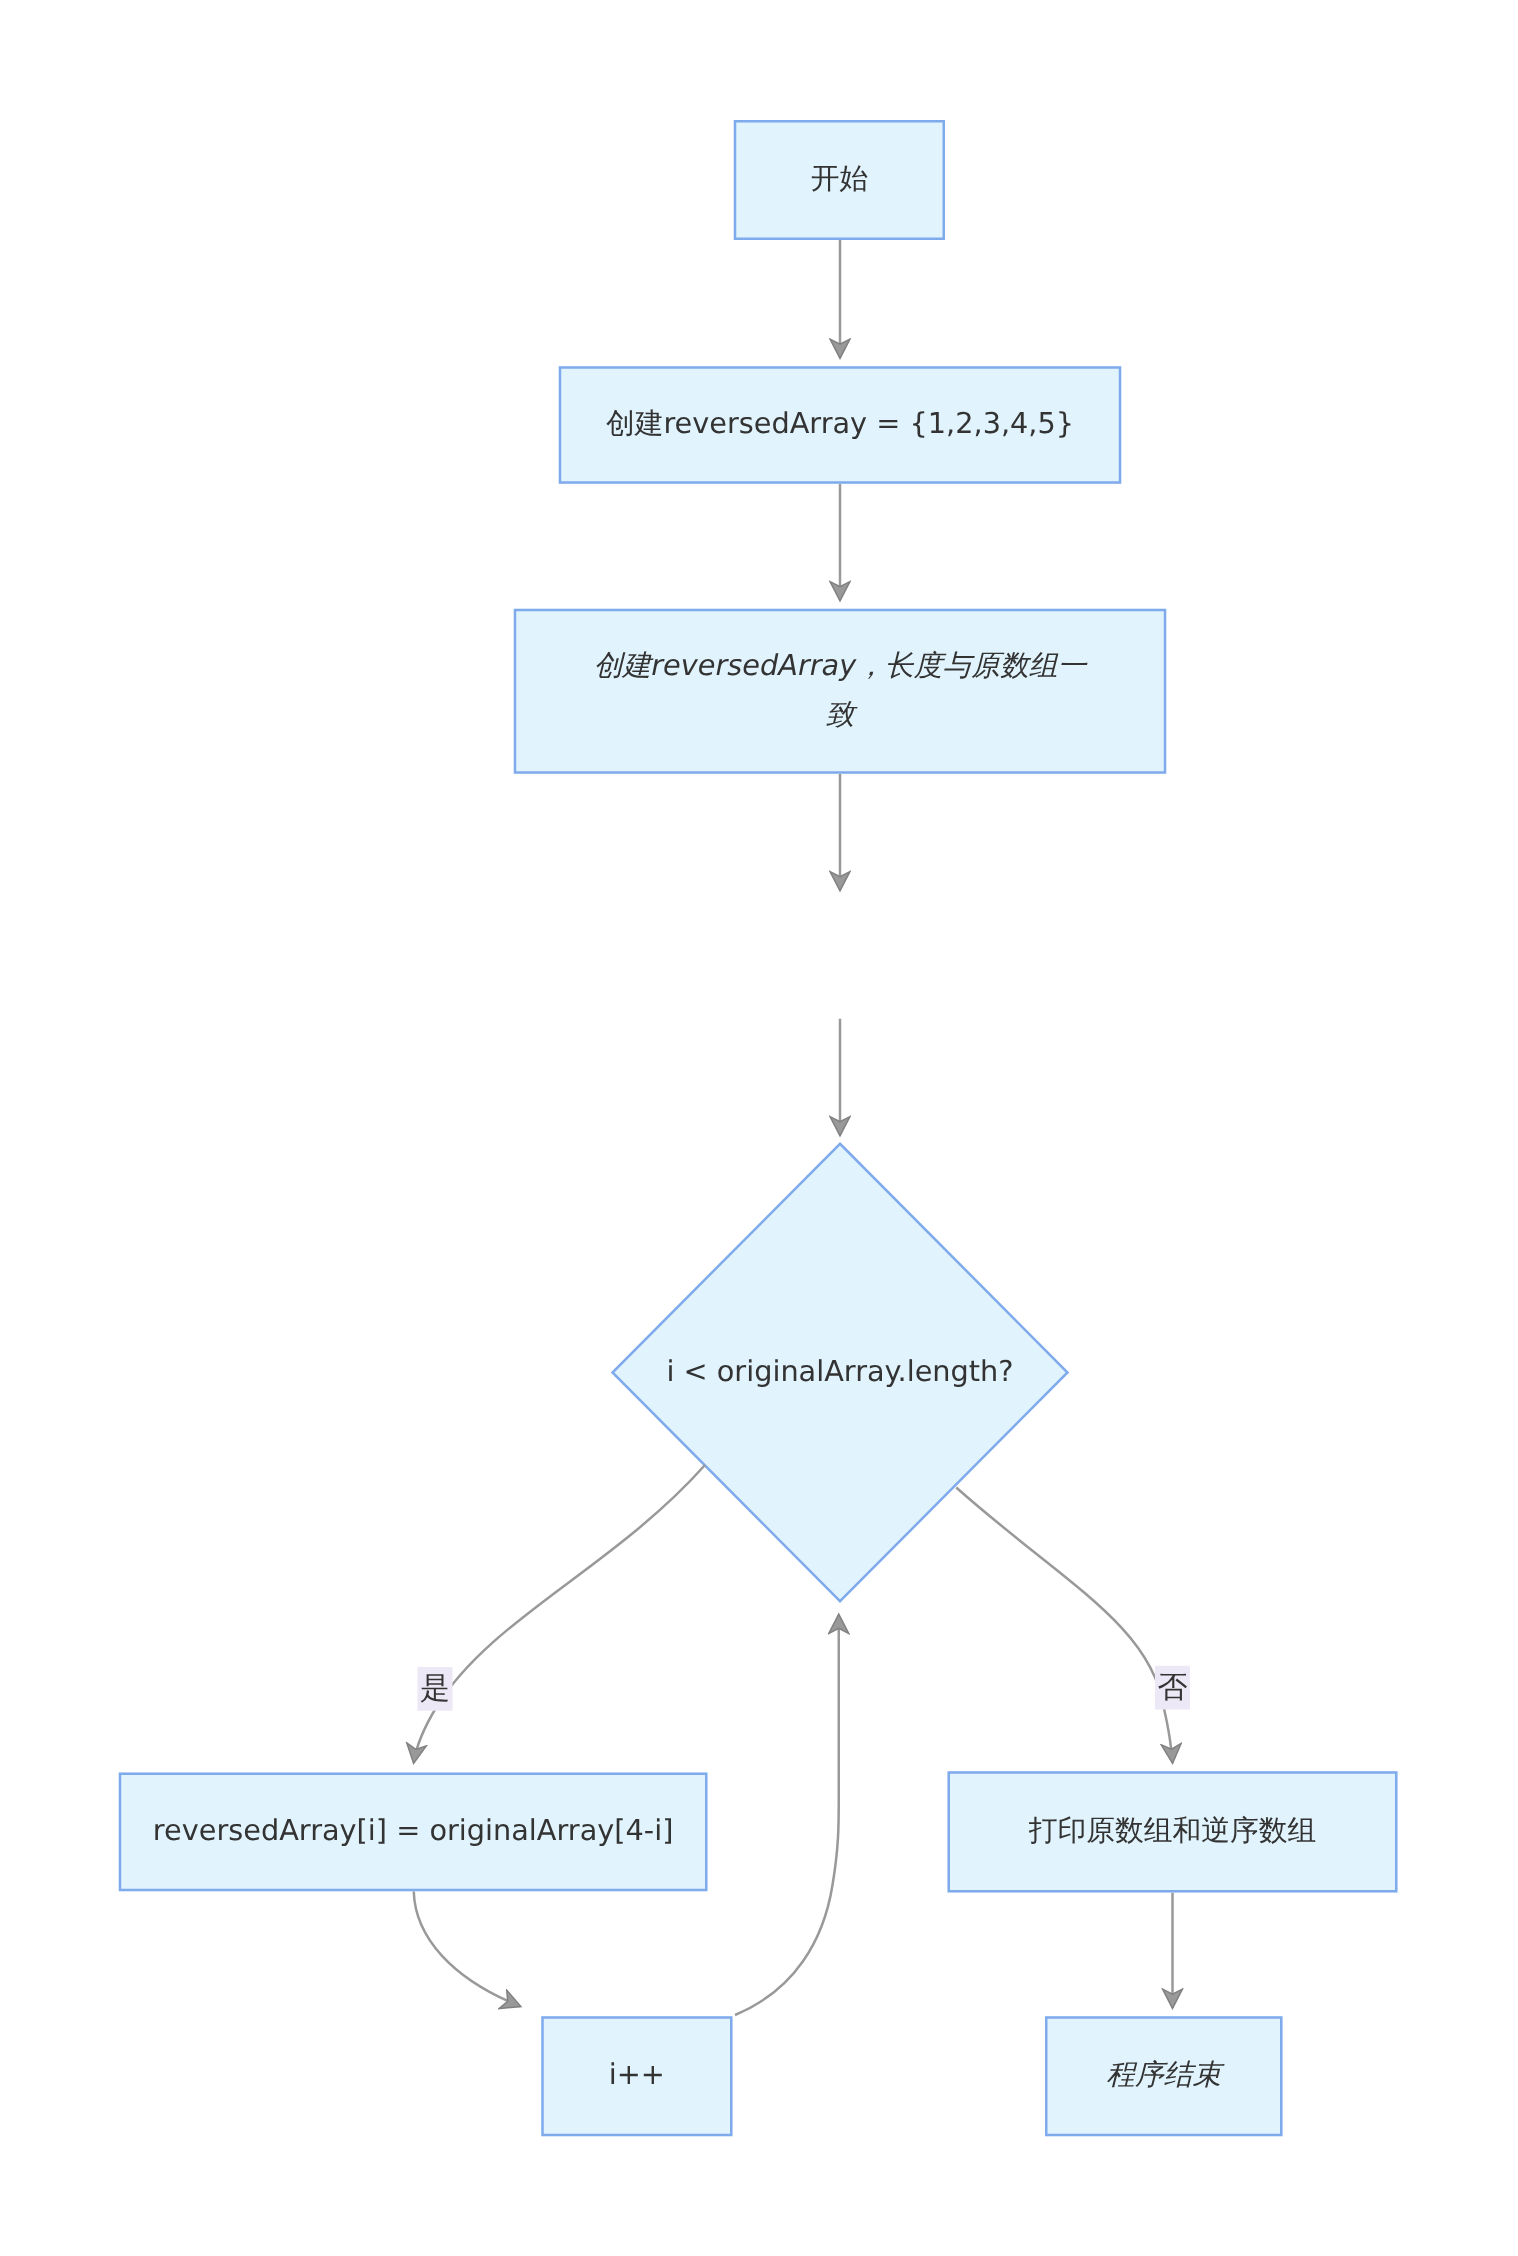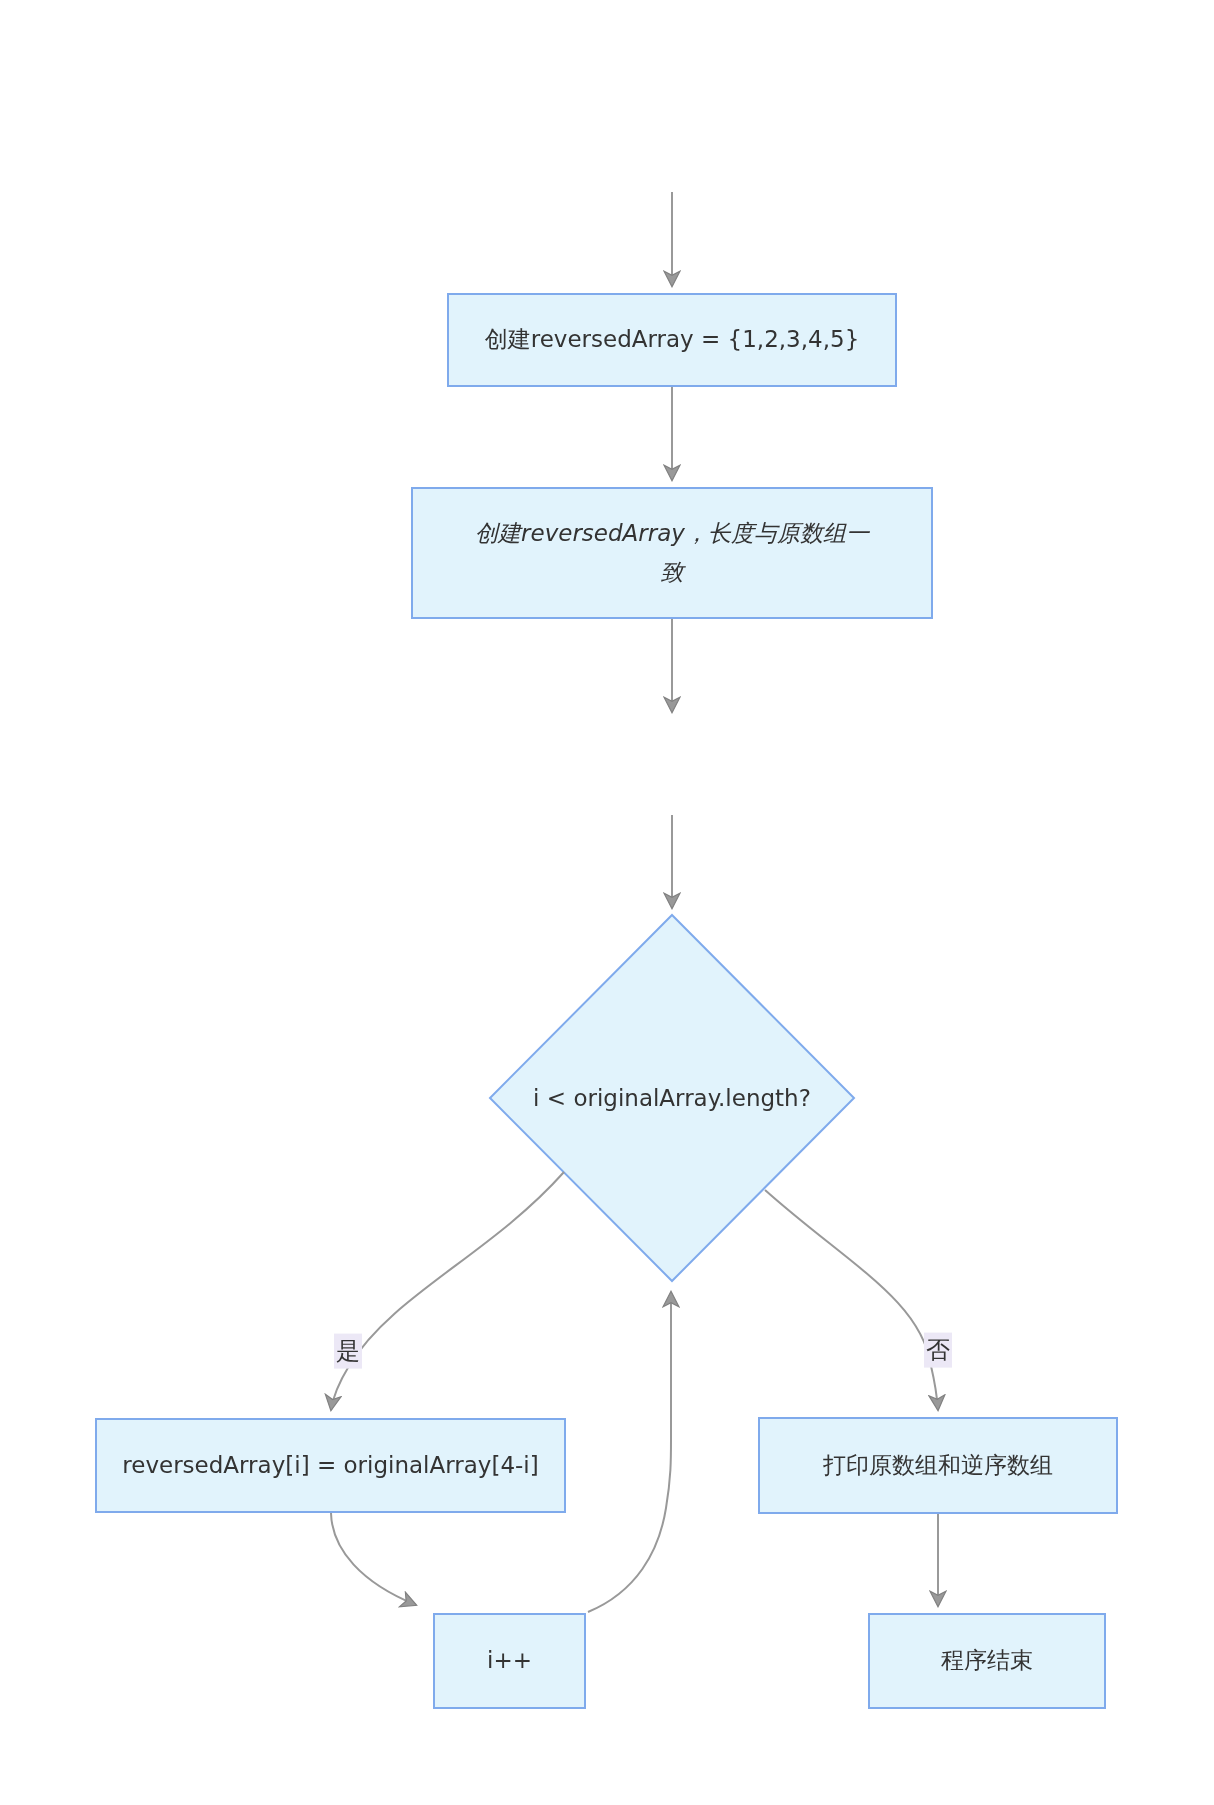--- a/index.html
+++ b/index.html
@@ -52,21 +52,21 @@
     padding: 0 6px;
   }
   .node-start   { left: 587px; top:   96px; width: 169px; height:  96px; }
   .node-define  { left: 447px; top:  293px; width: 450px; height:  94px; }
   .node-create  { left: 411px; top:  487px; width: 522px; height: 132px; font-style: italic; }
   .node-create .label { max-width: 400px; }
   .node-init    { left: 559px; top:  719px; width: 224px; height:  96px; }
   .node-assign  { left:  95px; top: 1418px; width: 471px; height:  95px; }
   .node-print   { left: 758px; top: 1417px; width: 360px; height:  97px; }
   .node-inc     { left: 433px; top: 1613px; width: 153px; height:  96px; }
-  .node-end     { left: 868px; top: 1613px; width: 238px; height:  96px; }
+  .node-end     { left: 836px; top: 1613px; width: 190px; height:  96px; font-style: italic; }
   .cond-text {
     position: absolute;
     left: 492px;
     top: 1076px;
     width: 360px;
     height: 44px;
     display: flex;
     align-items: center;
     justify-content: center;
     text-align: center;
@@ -106,20 +106,23 @@
     <path class="edge" d="M672,387 L672,480" marker-end="url(#arrow)"></path>
     <path class="edge" d="M672,619 L672,712" marker-end="url(#arrow)"></path>
     <path class="edge" d="M672,815 L672,908" marker-end="url(#arrow)"></path>
     <path class="edge" d="M564,1172 C490,1255 392,1295 349,1366 C338,1384 333,1397 331,1410" marker-end="url(#arrow)"></path>
     <path class="edge" d="M765,1190 C848,1264 921,1300 931,1366 C935,1383 937,1396 938,1410" marker-end="url(#arrow)"></path>
     <path class="edge" d="M331,1513 C332,1550 362,1583 416,1605" marker-end="url(#arrow)"></path>
     <path class="edge" d="M588,1612 C636,1592 659,1552 666,1508 C671,1478 671,1460 671,1440 L671,1292" marker-end="url(#arrow)"></path>
     <path class="edge" d="M938,1514 L938,1606" marker-end="url(#arrow)"></path>
   </svg>
 
+  <div class="node node-start">
+    <span class="label">开始</span>
+  </div>
 
   <div class="node node-define">
     <span class="label">创建reversedArray = {1,2,3,4,5}</span>
   </div>
 
   <div class="node node-create">
     <span class="label">创建reversedArray，长度与原数组一致</span>
   </div>
 
 

